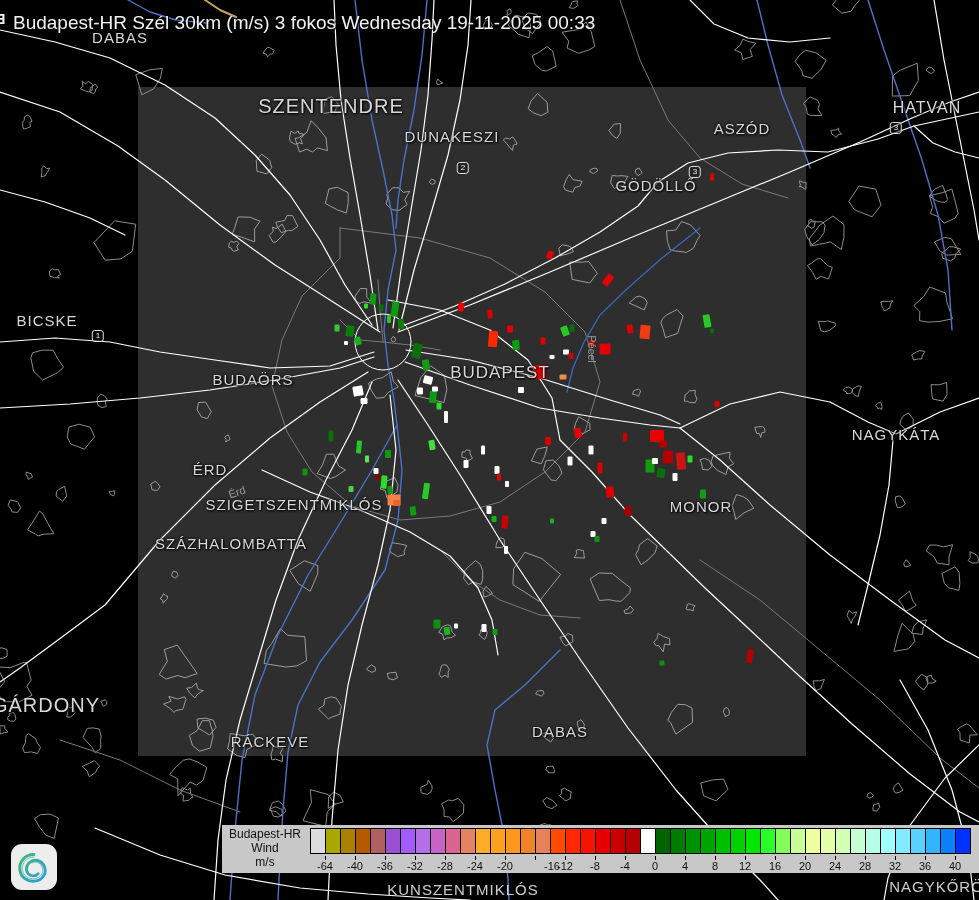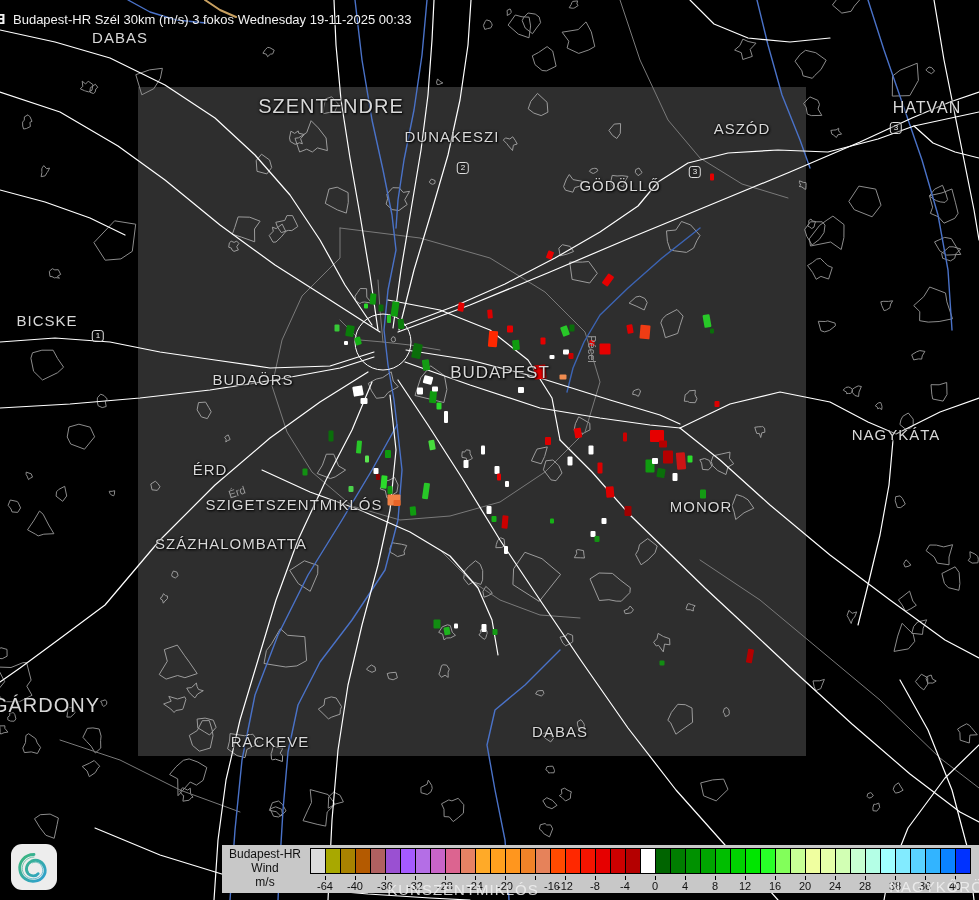--- a/index.html
+++ b/index.html
@@ -8,25 +8,25 @@
   .radar-square{position:absolute;left:138px;top:87px;width:668px;height:669px;
        background:#2E2E2E;}
   svg.map{position:absolute;left:0;top:0;z-index:2;}
   .maplabel{position:absolute;z-index:3;transform:translate(-50%,-50%);
        color:#D8D8D8;letter-spacing:1px;white-space:nowrap;
        text-shadow:1px 1px 2px #000,0 0 3px #000;}
   .roadlabel{position:absolute;z-index:3;color:#9A9A9A;font-size:11px;white-space:nowrap;}
   .shield{position:absolute;z-index:3;transform:translate(-50%,-50%);
        border:1px solid #E0E0E0;border-radius:3px;color:#F0F0F0;font-size:8px;
        line-height:1;padding:1px 3px;background:rgba(20,20,20,.4);}
-  .titlebar{position:absolute;left:13px;top:12px;z-index:6;font-size:13px;
+  .titlebar{position:absolute;left:13px;top:12px;z-index:6;font-size:19px;
        color:#F2F2F2;white-space:nowrap;text-shadow:1px 1px 1px #000;}
   .corner-glyph{position:absolute;left:-4px;top:11px;z-index:6;font-size:14px;
        font-weight:bold;color:#F2F2F2;}
-  .legend{position:absolute;left:222px;top:845px;width:757px;height:48px;
+  .legend{position:absolute;left:222px;top:825px;width:757px;height:48px;
        background:#C8C8C8;color:#111;z-index:4;}
   .legend-titles{position:absolute;left:0;top:2px;width:86px;text-align:center;
        font-size:12px;line-height:14px;}
   .cbar{position:absolute;left:88px;top:3px;display:flex;}
   .cbox{width:16px;height:26px;border:1px solid #000;margin-left:-1px;box-sizing:border-box;}
   .cbox:first-child{margin-left:0;}
   .tickmark{position:absolute;top:31px;width:1px;height:4px;background:#000;}
   .ticknum{position:absolute;top:35px;width:30px;text-align:center;font-size:11px;}
   .overlay-label{position:absolute;z-index:5;transform:translate(-50%,-50%);
        color:rgba(240,240,240,.85);font-size:15px;letter-spacing:1px;white-space:nowrap;}
@@ -365,21 +365,21 @@
       <rect x="601.5" y="518" width="5" height="6" rx="1" fill="#FFFFFF" transform="rotate(0 604 521)"></rect>
     </g>
 </svg>
 
 <div id="labels">
     <div class="maplabel" style="left: 120px; top: 37px; font-size: 15px;">DABAS</div>
     <div class="maplabel" style="left: 331px; top: 106px; font-size: 20px;">SZENTENDRE</div>
     <div class="maplabel" style="left: 452px; top: 136px; font-size: 15px;">DUNAKESZI</div>
     <div class="maplabel" style="left: 742px; top: 128px; font-size: 15px; text-align: center;">ASZÓD</div>
     <div class="maplabel" style="left: 927px; top: 108px; font-size: 16px;">HATVAN</div>
-    <div class="maplabel" style="left: 620px; top: 185px; font-size: 15px;">GÖDÖLLŐ</div>
+    <div class="maplabel" style="left: 656px; top: 185px; font-size: 15px;">GÖDÖLLŐ</div>
     <div class="maplabel" style="left: 47px; top: 320px; font-size: 15px;">BICSKE</div>
     <div class="maplabel" style="left: 253px; top: 379px; font-size: 15px;">BUDAÖRS</div>
     <div class="maplabel" style="left: 500px; top: 373px; font-size: 17px;">BUDAPEST</div>
     <div class="maplabel" style="left: 896px; top: 434px; font-size: 15px;">NAGYKÁTA</div>
     <div class="maplabel" style="left: 210px; top: 469px; font-size: 15px;">ÉRD</div>
     <div class="maplabel" style="left: 701px; top: 506px; font-size: 15px;">MONOR</div>
     <div class="maplabel" style="left: 294px; top: 504px; font-size: 15px;">SZIGETSZENTMIKLÓS</div>
     <div class="maplabel" style="left: 231px; top: 543px; font-size: 15px;">SZÁZHALOMBATTA</div>
     <div class="maplabel" style="left: 46px; top: 705px; font-size: 20px;">GÁRDONY</div>
     <div class="maplabel" style="left: 270px; top: 741px; font-size: 15px;">RÁCKEVE</div>
@@ -480,21 +480,21 @@
       <div class="ticknum" style="left: 508px;">12</div>
       <div class="tickmark" style="left: 553px;"></div>
       <div class="ticknum" style="left: 538px;">16</div>
       <div class="tickmark" style="left: 583px;"></div>
       <div class="ticknum" style="left: 568px;">20</div>
       <div class="tickmark" style="left: 613px;"></div>
       <div class="ticknum" style="left: 598px;">24</div>
       <div class="tickmark" style="left: 643px;"></div>
       <div class="ticknum" style="left: 628px;">28</div>
       <div class="tickmark" style="left: 673px;"></div>
-      <div class="ticknum" style="left: 658px;">38</div>
+      <div class="ticknum" style="left: 658px;">32</div>
       <div class="tickmark" style="left: 703px;"></div>
       <div class="ticknum" style="left: 688px;">36</div>
       <div class="tickmark" style="left: 733px;"></div>
       <div class="ticknum" style="left: 718px;">40</div>
     </div>
 </div>
 
 <div id="overlays">
     <div class="overlay-label" style="left: 463px; top: 889px;">KUNSZENTMIKLÓS</div>
     <div class="overlay-label" style="left: 942px; top: 886px;">NAGYKŐRÖS</div>

